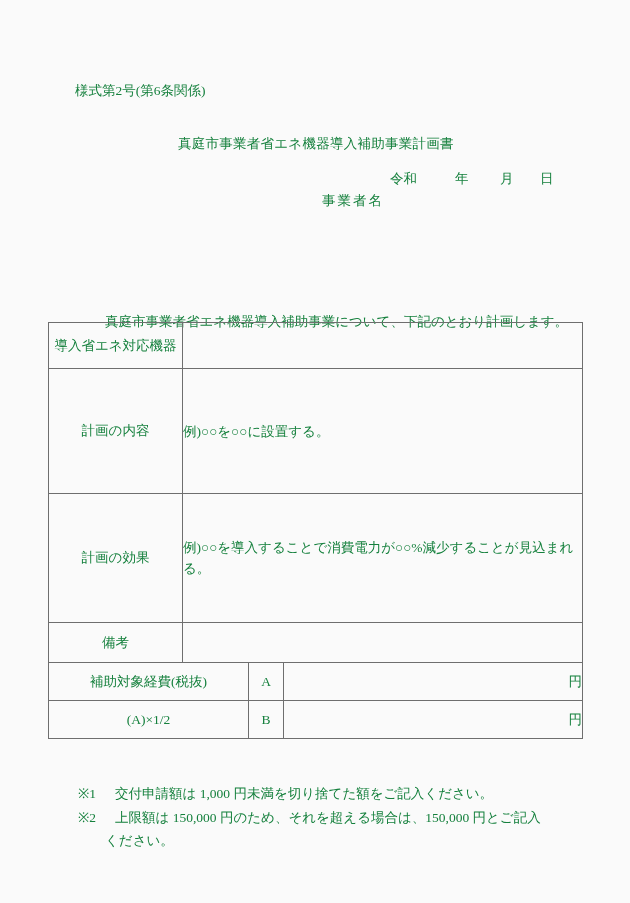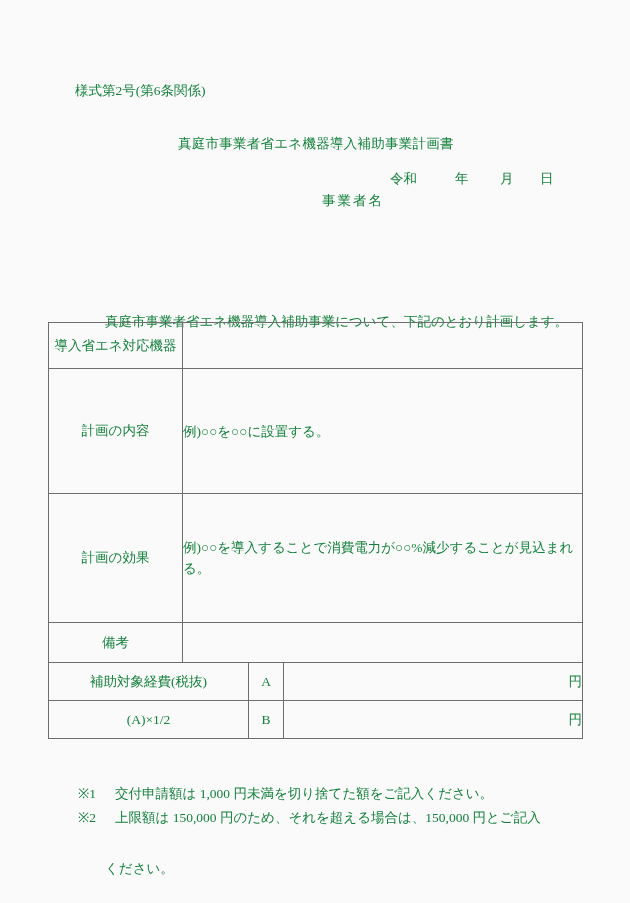--- a/index.html
+++ b/index.html
@@ -41,21 +41,21 @@
     line-height:21px;
     white-space:normal;
   }
   td.albl { text-align:center; }
   td.code { text-align:center; }
   td.unit { text-align:right; padding-right:7px; }
 
   .note-line { position:absolute; display:flex; line-height:16px; }
   .note-1 { left:78px; top:786px; }
   .note-2 { left:78px; top:810px; }
-  .note-3 { left:105px; top:833px;margin-top:28px; }
+  .note-3 { left:105px; top:833px; }
   .note-marker { width:24px; flex:0 0 auto; }
   .note-text { margin-left:13px; white-space:nowrap; }
   .note-cont { white-space:nowrap; }
 </style>
 </head>
 <body>
 
 <div class="page">
 
   <div class="abs form-number">様式第2号(第6条関係)</div>

